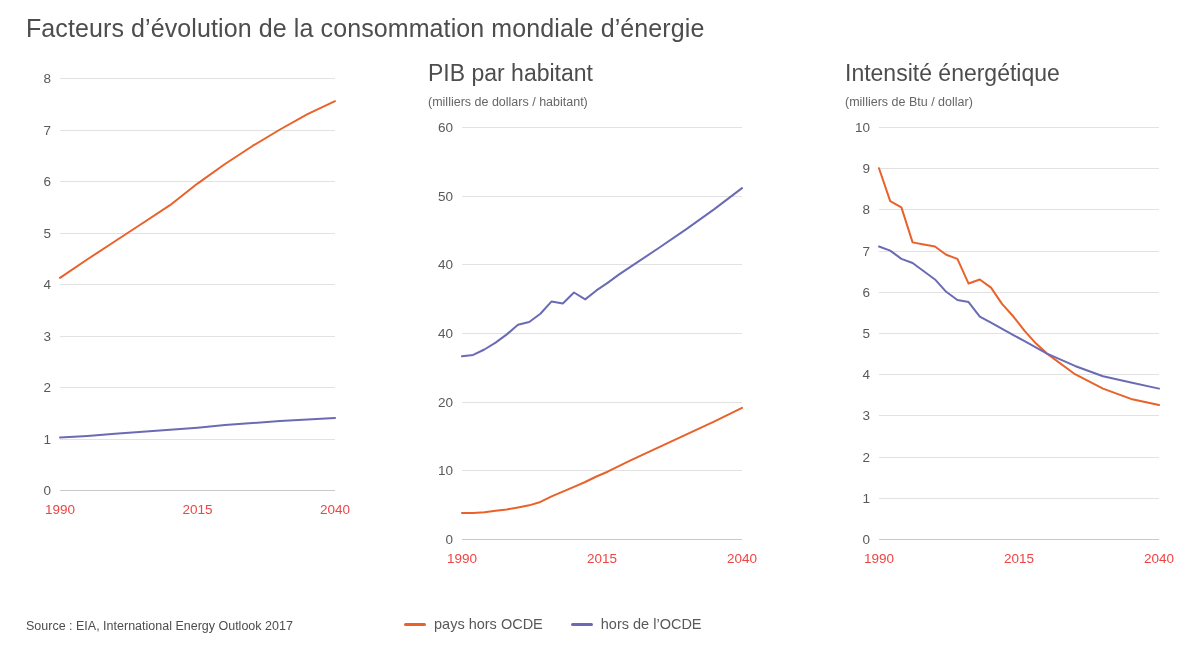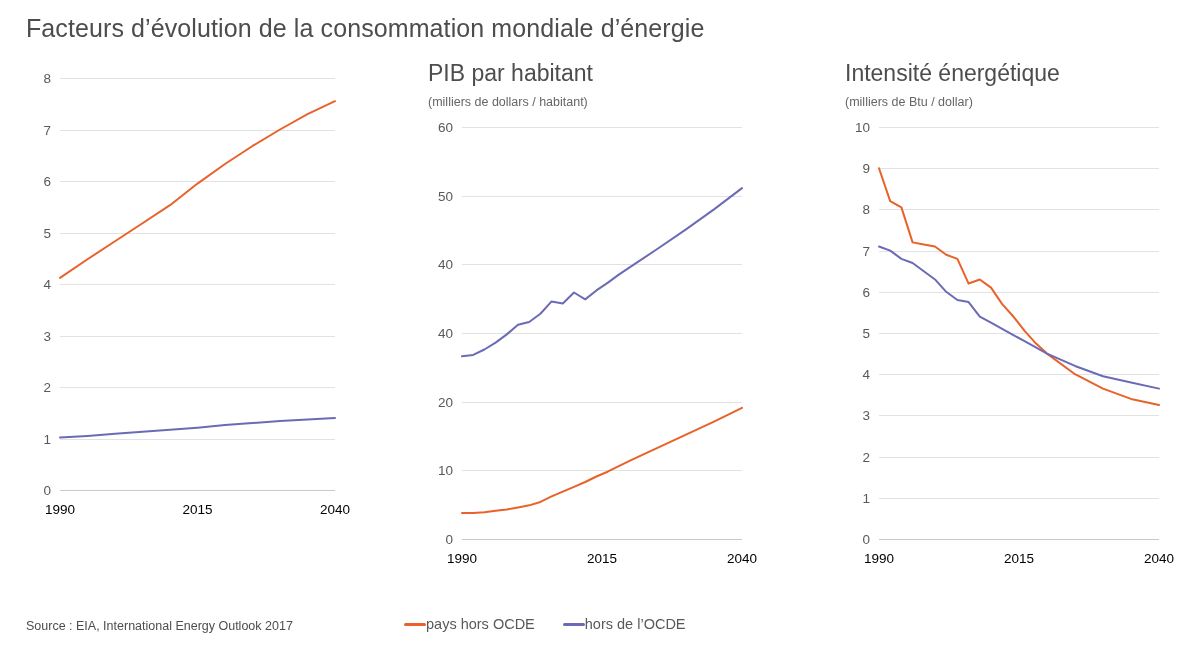--- a/index.html
+++ b/index.html
@@ -70,42 +70,42 @@
   .axisline {
     position: absolute;
     left: 0;
     height: 1px;
     background: #c9c9c9;
   }
   .xtick {
     position: absolute;
     transform: translateX(-50%);
     font-size: 13.5px;
-    color: #000000;
+    color: #ef4444;
     white-space: nowrap;
   }
   svg.series { position: absolute; left: 0; top: 0; overflow: visible; }
   .source {
     position: absolute;
     left: 26px;
     top: 619px;
     font-size: 12.5px;
     color: #4d4d4d;
     text-align: center;
   }
   .legend {
     position: absolute;
     left: 404px;
     top: 616px;
     display: flex;
     align-items: center;
     gap: 10px;
     font-size: 14.5px;
   }
-  .legend-item { display: flex; align-items: center; margin-right: 18px; }
+  .legend-item { display: flex; align-items: center; gap: 8px; margin-right: 18px; }
   .legend-dash { display: inline-block; width: 22px; height: 3px; border-radius: 2px; }
   .legend-label { white-space: nowrap; }
 </style>
 </head>
 <body>
 
 <div class="main-title">Facteurs d’évolution de la consommation mondiale d’énergie</div>
 
 <div class="panel" id="panel-0">
   <div class="plot-wrap">

